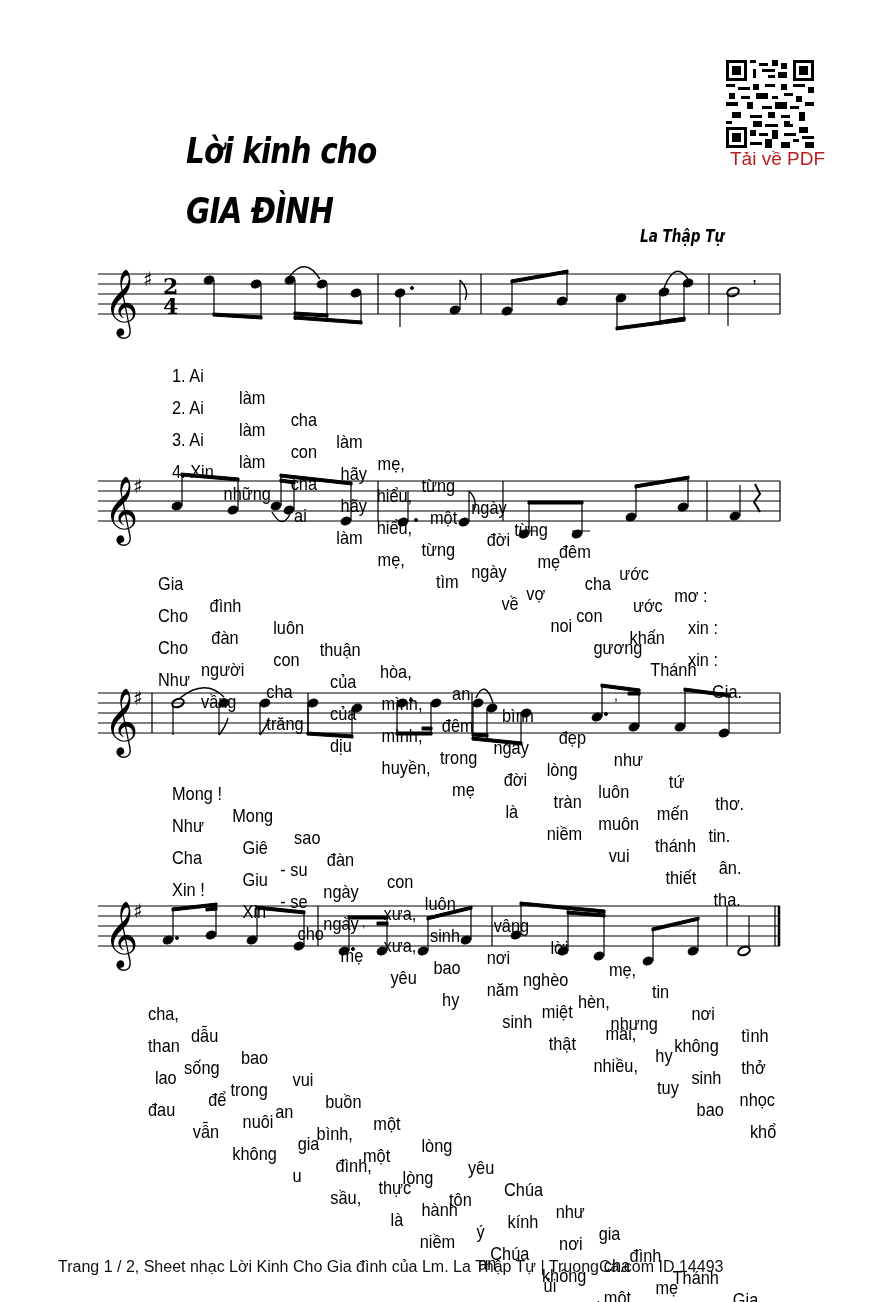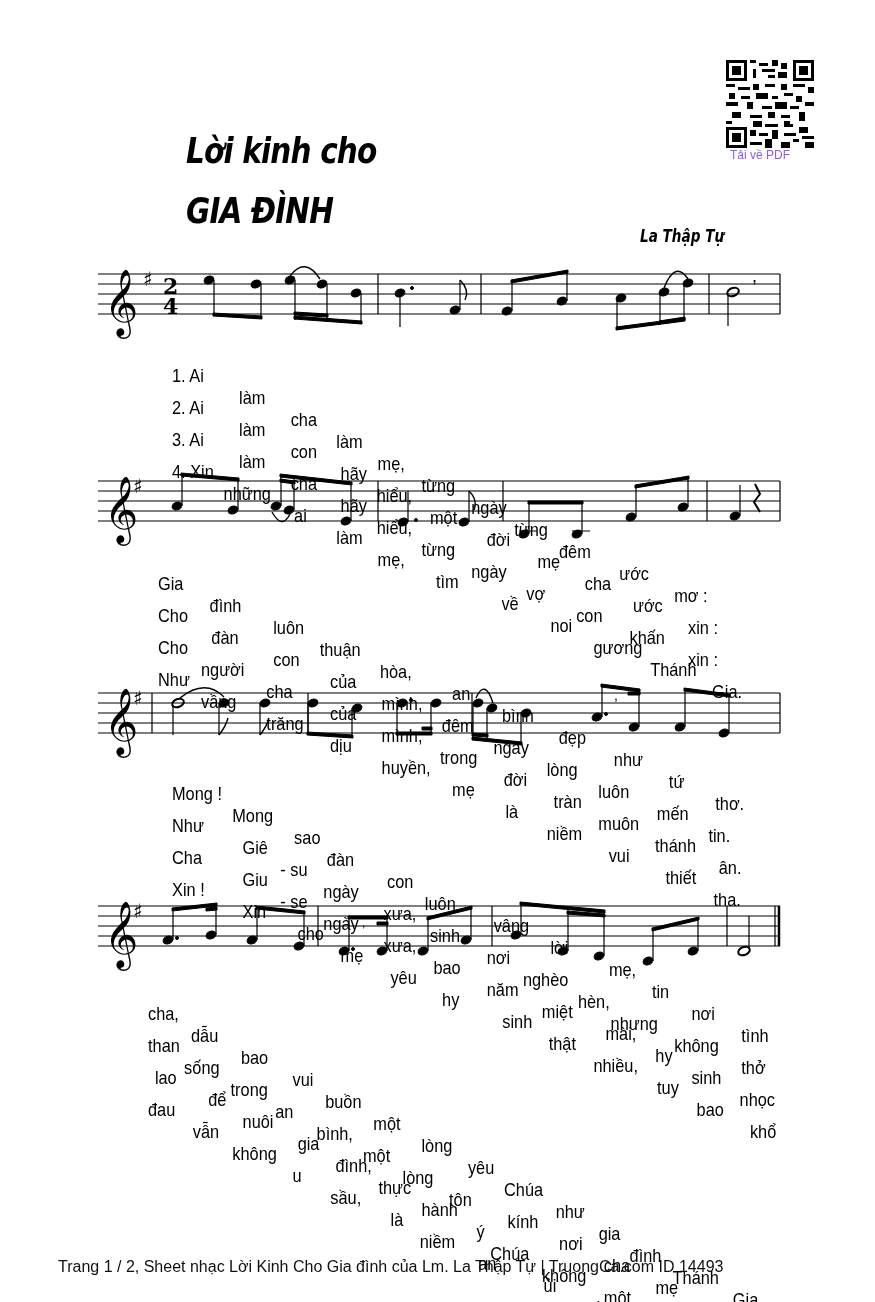--- a/index.html
+++ b/index.html
@@ -2,21 +2,21 @@
 <html><head>
   <meta charset="utf-8">
   <style>
     html, body { margin: 0; padding: 0; background: #ffffff; }
     body { width: 875px; height: 1302px; position: relative; overflow: hidden; font-family: "Liberation Sans", sans-serif; color: #000; }
     .title { position: absolute; font-family: "DejaVu Sans", sans-serif; font-weight: bold; font-style: italic; font-size: 36px; letter-spacing: -1px; transform: scaleX(0.82); transform-origin: left top; color: #000; }
     .title-1 { left: 186px; top: 130px; }
     .title-2 { left: 186px; top: 190px; }
     .composer { position: absolute; left: 640px; top: 226px; font-family: "DejaVu Sans", sans-serif; font-weight: bold; font-style: italic; font-size: 17px; transform: scaleX(0.8); transform-origin: left top; }
     .qr { position: absolute; left: 726px; top: 60px; width: 88px; height: 88px; }
-    .qr-label { position: absolute; left: 730px; top: 148px; font-size: 12px; color: #8b5cf6; }
+    .qr-label { position: absolute; left: 730px; top: 148px; font-size: 19px; color: #b91c1c; }
     .staff { position: absolute; left: 0; top: 0; }
     .lyric-line { position: absolute; font-family: "Liberation Sans", sans-serif; font-size: 19px; transform: scaleX(0.86); transform-origin: left top; white-space: pre; }
     .lyric-line span { position: absolute; white-space: nowrap; }
     .footer { position: absolute; left: 58px; top: 1258px; font-size: 16px; color: #111; }
   </style>
 </head>
 <body>
 
 <div class="title title-1">Lời kinh cho</div>
 <div class="title title-2">GIA ĐÌNH</div>

